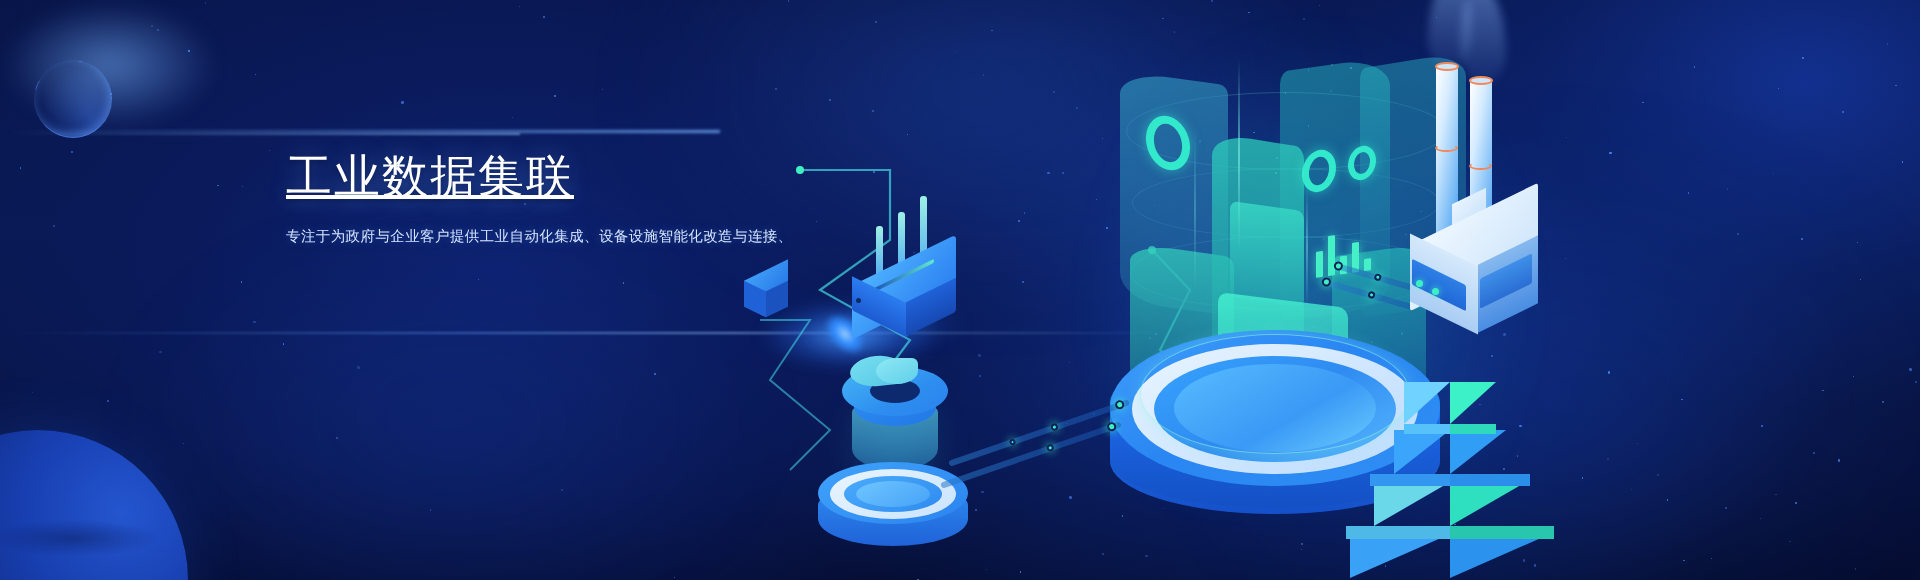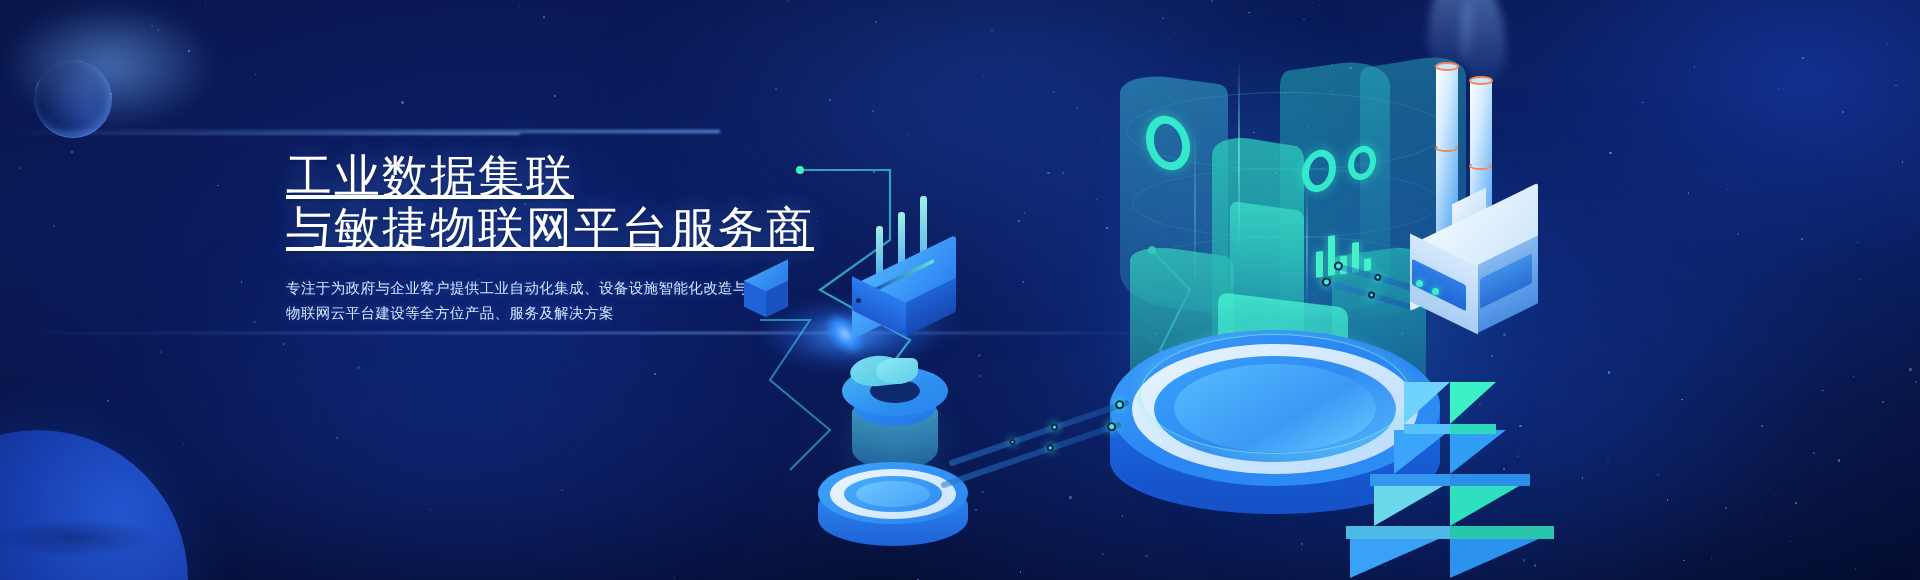--- a/index.html
+++ b/index.html
@@ -657,25 +657,23 @@
   <div class="ray-horz"></div>
   <div class="ray-horz2"></div>
 
   <div class="horizon"></div>
   <div class="horizon-flare"></div>
   <div class="horizon-dia"></div>
 
   <div class="copy">
     <h1 class="headline">
       <span class="hl-line">工业数据集联</span>
-      <span class="hl-line">与敏捷物联网平台服务商</span>
     </h1>
     <p class="subcopy">
       <span class="sub-line">专注于为政府与企业客户提供工业自动化集成、设备设施智能化改造与连接、</span>
-      <span class="sub-line">物联网云平台建设等全方位产品、服务及解决方案</span>
     </p>
   </div>
 
   <div class="art">
 
     <div class="holo-glow"></div>
 
     <svg class="wires" viewBox="0 0 700 440">
       <path d="M40 40 L130 40 L130 110 L60 160 L150 210 L120 250" fill="none" stroke="rgba(70,215,225,.7)" stroke-width="2.2"></path>
       <path d="M0 190 L50 190 L10 250 L70 300 L30 340" fill="none" stroke="rgba(70,215,225,.55)" stroke-width="2"></path>

